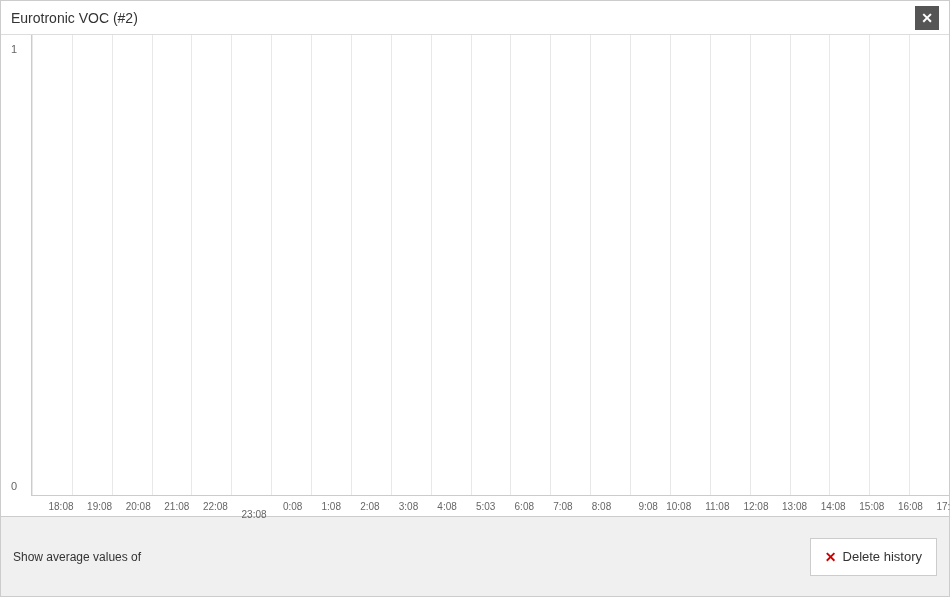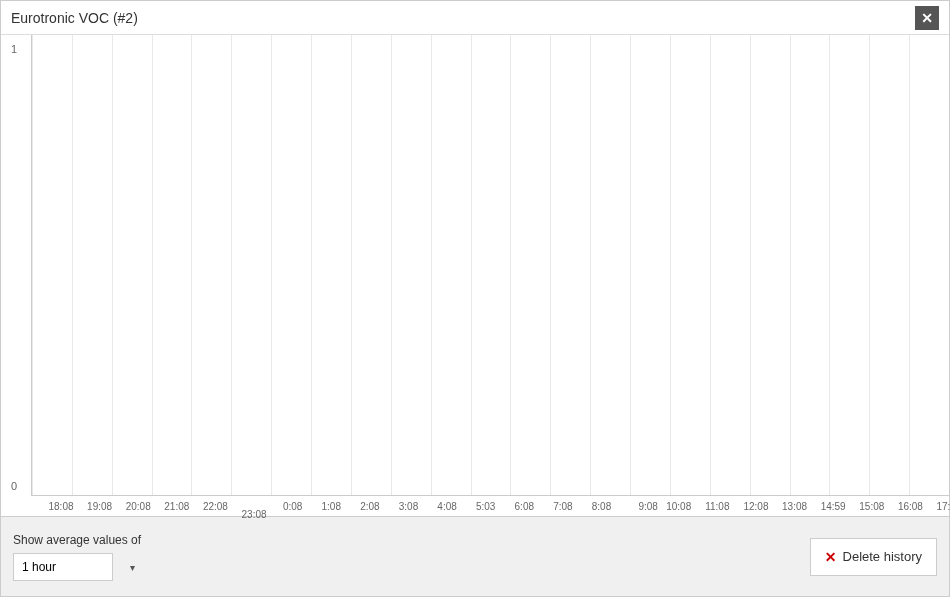--- a/index.html
+++ b/index.html
@@ -240,35 +240,30 @@
         <span class="x-label" style="left: calc(30px + ((43.4783% * (100% - 30px)) * (1 / 100%)));">4:08</span>
         <span class="x-label" style="left: calc(30px + ((47.8261% * (100% - 30px)) * (1 / 100%)));">5:03</span>
         <span class="x-label" style="left: calc(30px + ((52.1739% * (100% - 30px)) * (1 / 100%)));">6:08</span>
         <span class="x-label" style="left: calc(30px + ((56.5217% * (100% - 30px)) * (1 / 100%)));">7:08</span>
         <span class="x-label" style="left: calc(30px + ((60.8696% * (100% - 30px)) * (1 / 100%)));">8:08</span>
         <span class="x-label" style="left: calc(30px + ((65.2174% * (100% - 30px)) * (1 / 100%))); margin-left: 8px;">9:08</span>
         <span class="x-label" style="left: calc(30px + ((69.5652% * (100% - 30px)) * (1 / 100%)));">10:08</span>
         <span class="x-label" style="left: calc(30px + ((73.913% * (100% - 30px)) * (1 / 100%)));">11:08</span>
         <span class="x-label" style="left: calc(30px + ((78.2609% * (100% - 30px)) * (1 / 100%)));">12:08</span>
         <span class="x-label" style="left: calc(30px + ((82.6087% * (100% - 30px)) * (1 / 100%)));">13:08</span>
-        <span class="x-label" style="left: calc(30px + ((86.9565% * (100% - 30px)) * (1 / 100%)));">14:59</span>
+        <span class="x-label" style="left: calc(30px + ((86.9565% * (100% - 30px)) * (1 / 100%)));">14:08</span>
         <span class="x-label" style="left: calc(30px + ((91.3043% * (100% - 30px)) * (1 / 100%)));">15:08</span>
         <span class="x-label" style="left: calc(30px + ((95.6522% * (100% - 30px)) * (1 / 100%)));">16:08</span>
         <span class="x-label" style="left: calc(30px + ((100% * (100% - 30px)) * (1 / 100%)));">17:08</span>
       </div>
   </div>
 
   <div class="footer">
     <div class="footer-left">
       <span class="show-label">Show average values of</span>
-      <div class="select-wrapper">
-        <select class="interval-select" id="interval-select">
-        <option value="1 hour">1 hour</option><option value="30 minutes">30 minutes</option><option value="15 minutes">15 minutes</option><option value="5 minutes">5 minutes</option><option value="1 minute">1 minute</option></select>
-        <span class="select-arrow">▾</span>
-      </div>
     </div>
     <button class="delete-btn">
       <span class="delete-icon">✕</span>
       <span>Delete history</span>
     </button>
   </div>
 
 </div>
 
 </body></html>

